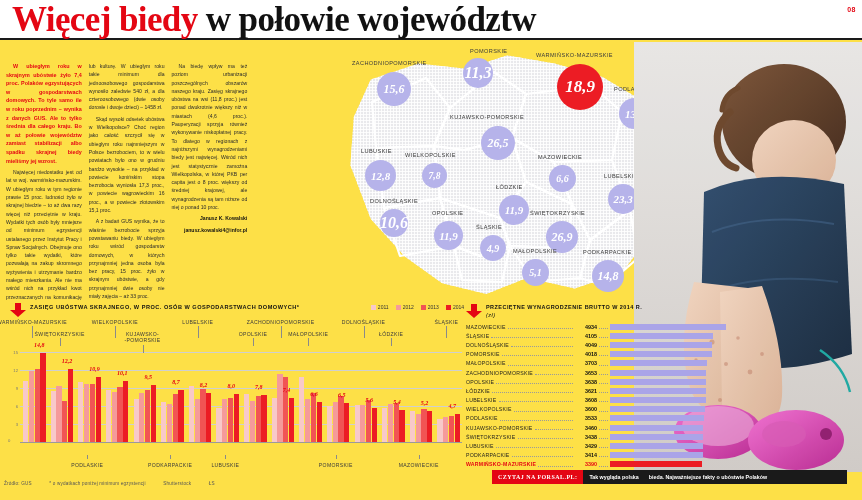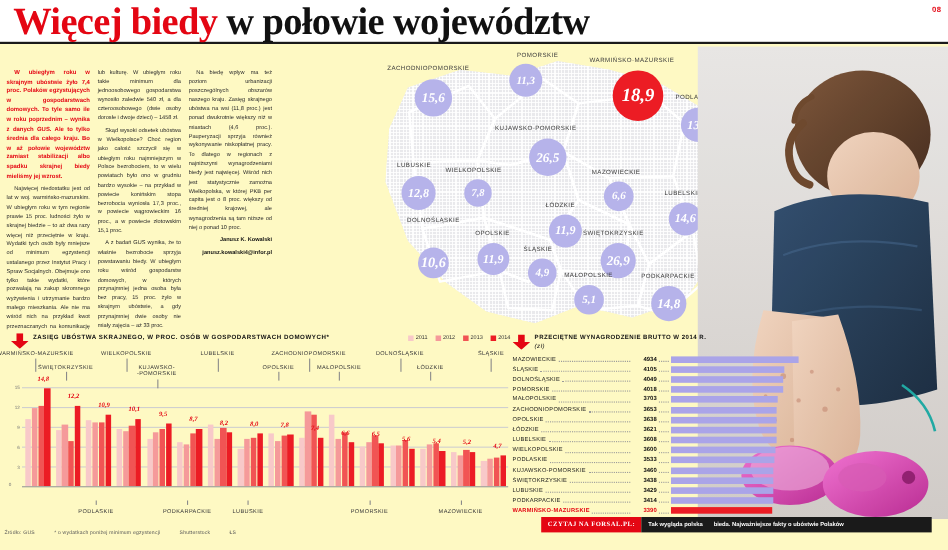--- a/index.html
+++ b/index.html
@@ -2,21 +2,21 @@
 <html><head>
 <meta charset="utf-8">
 <style>
   * { box-sizing: border-box; margin: 0; padding: 0; }
   html, body {
     width: 862px; height: 500px;
     background: #ffffff;
     font-family: "Liberation Sans", sans-serif;
     overflow: hidden;
   }
-  #page { position: relative; width: 862px; height: 500px; background: #fef9c3; }
+  #page { position: relative; width: 862px; height: 500px; background: #fde047; }
 
   
   #header {
     position: absolute; left: 0; top: 0; width: 862px; height: 40px;
     background: #ffffff; border-bottom: 2px solid #1a1a1a;
   }
   #title {
     position: absolute; left: 12px; top: 1px;
     font-family: "Liberation Serif", serif;
     font-size: 35px; font-weight: bold; letter-spacing: -0.6px;
@@ -216,21 +216,21 @@
         <path d="M110 156 L170 176 L180 204 L150 214 L124 204 Z"></path>
         <path d="M170 176 L196 140 L242 162 L238 206 L180 204 Z"></path>
         <path d="M242 162 L260 198 L250 236 L204 240 L180 204 L238 206 Z"></path>
         <path d="M260 198 L300 168 L308 216 L276 244 L250 236 Z"></path>
         <path d="M124 204 L150 214 L180 204 L172 240 L132 238 Z"></path>
       </g>
     </svg>
 
     <div>
       <div class="mlab" style="left:140px;top:6px;">POMORSKIE</div>
-      <div class="bub" style="left:133px;top:16px;width:30px;height:30px;font-size:10px;">11,3</div>
+      <div class="bub" style="left:133px;top:16px;width:30px;height:30px;font-size:16px;">11,3</div>
     </div>
     <div>
       <div class="mlab" style="left:22px;top:18px;">ZACHODNIOPOMORSKIE</div>
       <div class="bub" style="left:47px;top:30px;width:34px;height:34px;font-size:12px;">15,6</div>
     </div>
     <div>
       <div class="mlab" style="left:206px;top:10px;">WARMIŃSKO-MAZURSKIE</div>
       <div class="bub hi" style="left:227px;top:22px;width:46px;height:46px;font-size:17px;">18,9</div>
     </div>
     <div>
@@ -252,25 +252,25 @@
     <div>
       <div class="mlab" style="left:208px;top:112px;">MAZOWIECKIE</div>
       <div class="bub" style="left:219px;top:123px;width:27px;height:27px;font-size:10px;">6,6</div>
     </div>
     <div>
       <div class="mlab" style="left:166px;top:142px;">ŁÓDZKIE</div>
       <div class="bub" style="left:169px;top:153px;width:30px;height:30px;font-size:11px;">11,9</div>
     </div>
     <div>
       <div class="mlab" style="left:274px;top:131px;">LUBELSKIE</div>
-      <div class="bub" style="left:278px;top:142px;width:30px;height:30px;font-size:11px;">14,6</div>
+      <div class="bub" style="left:278px;top:142px;width:30px;height:30px;font-size:11px;">23,3</div>
     </div>
     <div>
       <div class="mlab" style="left:40px;top:156px;">DOLNOŚLĄSKIE</div>
-      <div class="bub" style="left:50px;top:167px;width:28px;height:28px;font-size:13px;margin-top:16px;">10,6</div>
+      <div class="bub" style="left:50px;top:167px;width:28px;height:28px;font-size:16px;">10,6</div>
     </div>
     <div>
       <div class="mlab" style="left:102px;top:168px;">OPOLSKIE</div>
       <div class="bub" style="left:104px;top:179px;width:29px;height:29px;font-size:11px;">11,9</div>
     </div>
     <div>
       <div class="mlab" style="left:200px;top:168px;">ŚWIĘTOKRZYSKIE</div>
       <div class="bub" style="left:216px;top:179px;width:32px;height:32px;font-size:12px;">26,9</div>
     </div>
     <div>

